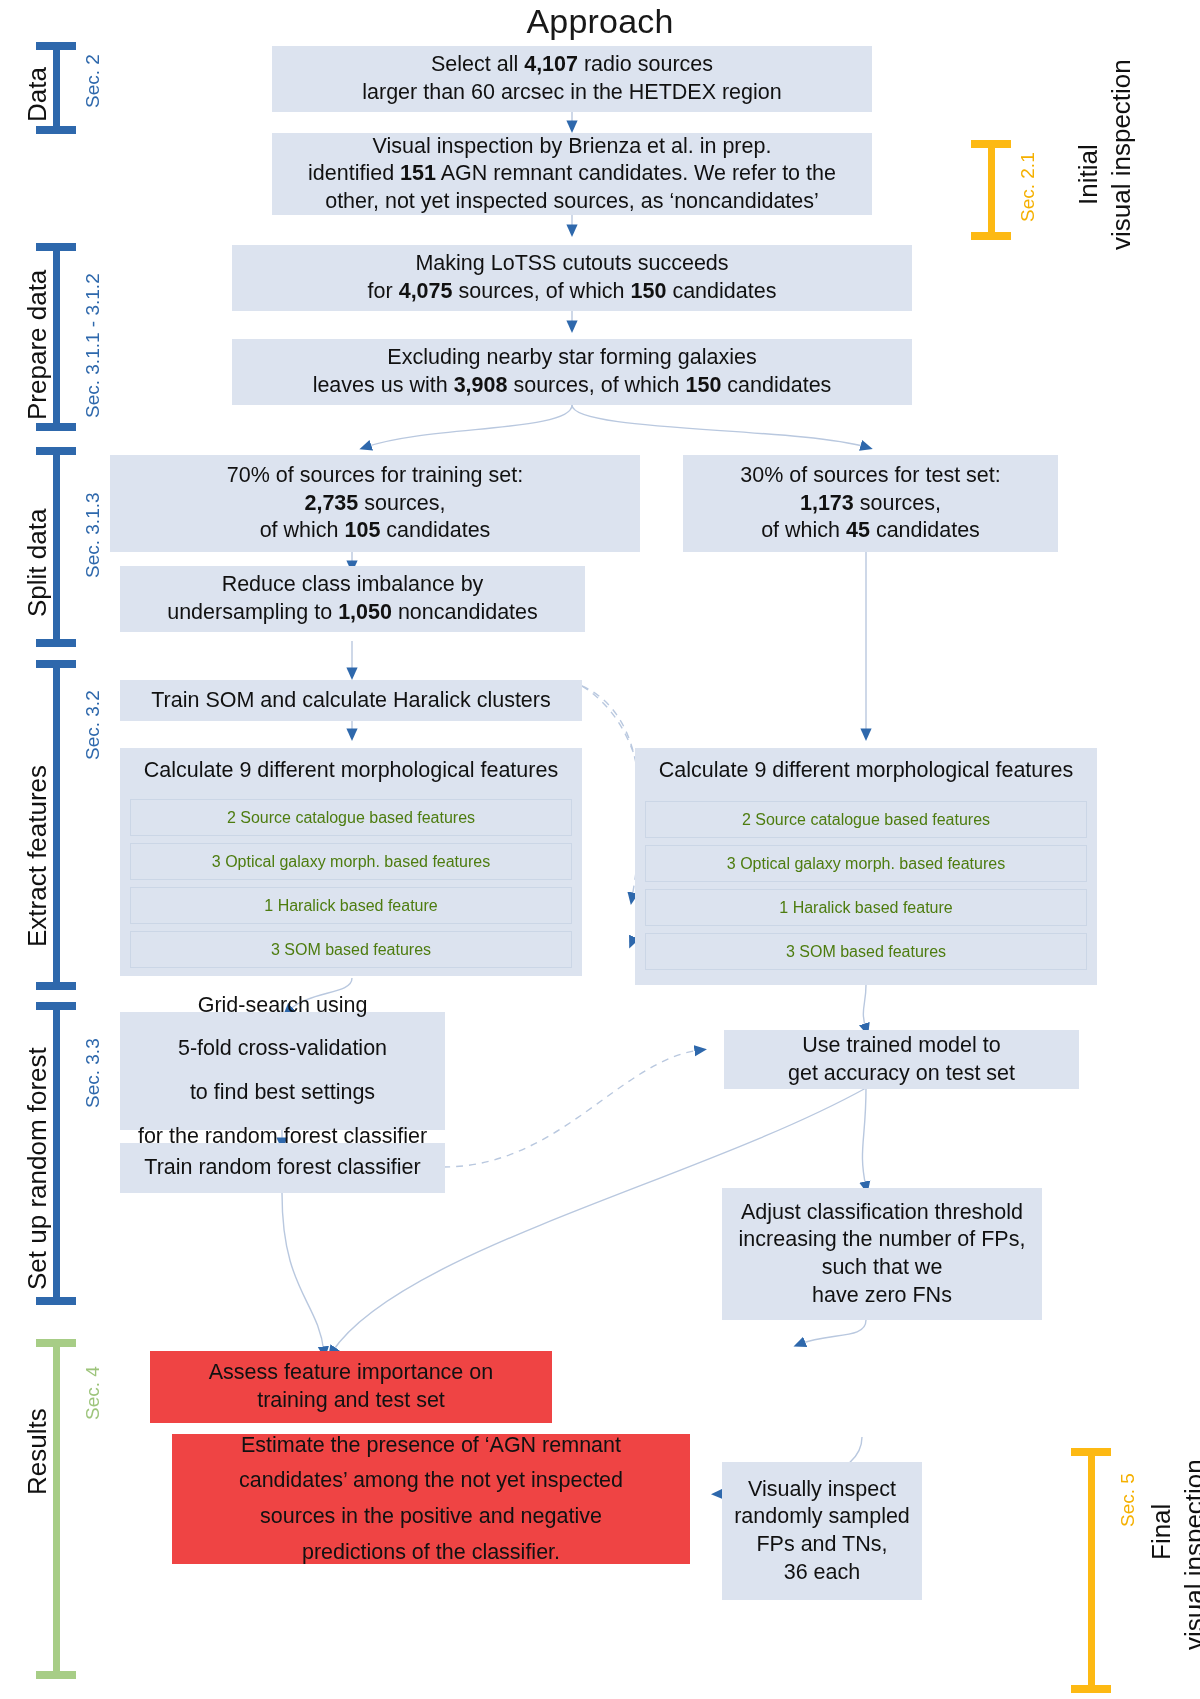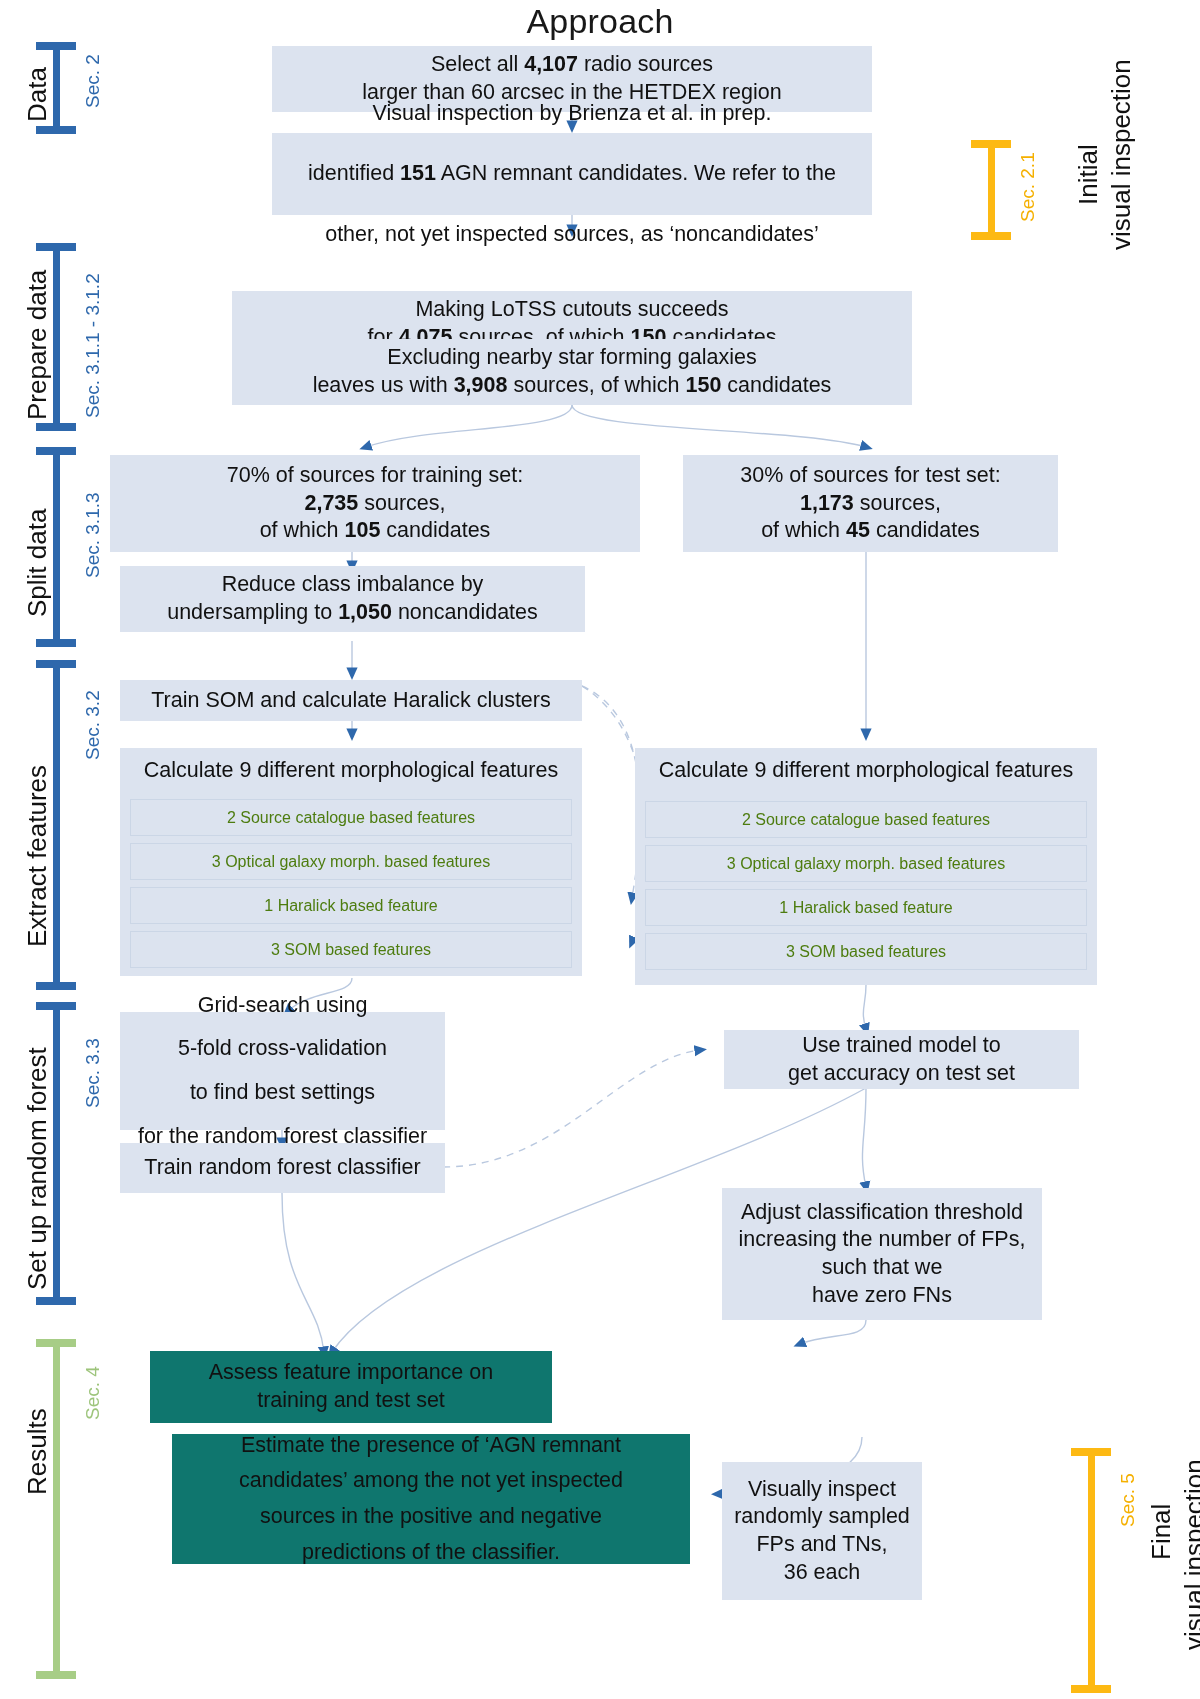--- a/index.html
+++ b/index.html
@@ -33,21 +33,21 @@
     flex-direction: column;
     align-items: center;
     justify-content: center;
     text-align: center;
     font-size: 21.5px;
     line-height: 1.28;
     color: #111111;
     padding: 4px 10px;
   }
   .node.green {
-    background: #0f766e;
+    background: #ef4444;
   }
   .node .line { display: block; white-space: nowrap; }
   .node b { font-weight: bold; }
   .subnode {
     position: absolute;
     background: #dce3ef;
     border: 1px solid #cbd6e6;
     box-sizing: border-box;
     display: flex;
     align-items: center;
@@ -229,27 +229,27 @@
   </div>
   <div class="vlabel small orange" style="left:1117px; top:1527px;">Sec. 5</div>
   <div class="vlabel" style="left:1146px; top:1560px;">Final</div>
   <div class="vlabel" style="left:1179px; top:1650px;">visual inspection</div>
 
   <div class="node" style="left:272px; top:46px; width:600px; height:66px;">
       <span class="line"><span>Select all </span><b>4,107</b><span> radio sources</span></span>
       <span class="line"><span>larger than 60 arcsec in the HETDEX region</span></span>
     </div>
 
-  <div class="node" style="left:272px; top:133px; width:600px; height:82px;gap:33px;">
+  <div class="node" style="left:272px; top:133px; width:600px; height:82px;">
       <span class="line"><span>Visual inspection by Brienza et al. in prep.</span></span>
       <span class="line"><span>identified </span><b>151</b><span> AGN remnant candidates. We refer to the</span></span>
       <span class="line"><span>other, not yet inspected sources, as ‘noncandidates’</span></span>
     </div>
 
-  <div class="node" style="left:232px; top:245px; width:680px; height:66px;margin-top:46px;">
+  <div class="node" style="left:232px; top:245px; width:680px; height:66px;">
       <span class="line"><span>Making LoTSS cutouts succeeds</span></span>
       <span class="line"><span>for </span><b>4,075</b><span> sources, of which </span><b>150</b><span> candidates</span></span>
     </div>
 
   <div class="node" style="left:232px; top:339px; width:680px; height:66px;">
       <span class="line"><span>Excluding nearby star forming galaxies</span></span>
       <span class="line"><span>leaves us with </span><b>3,908</b><span> sources, of which </span><b>150</b><span> candidates</span></span>
     </div>
 
   <div class="node" style="left:110px; top:455px; width:530px; height:97px;">

